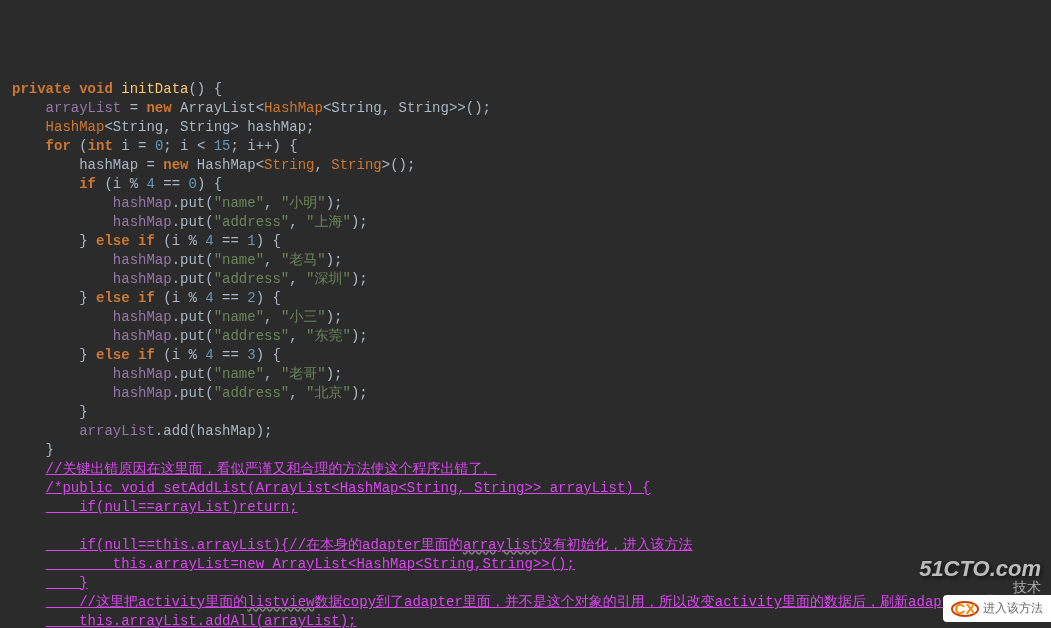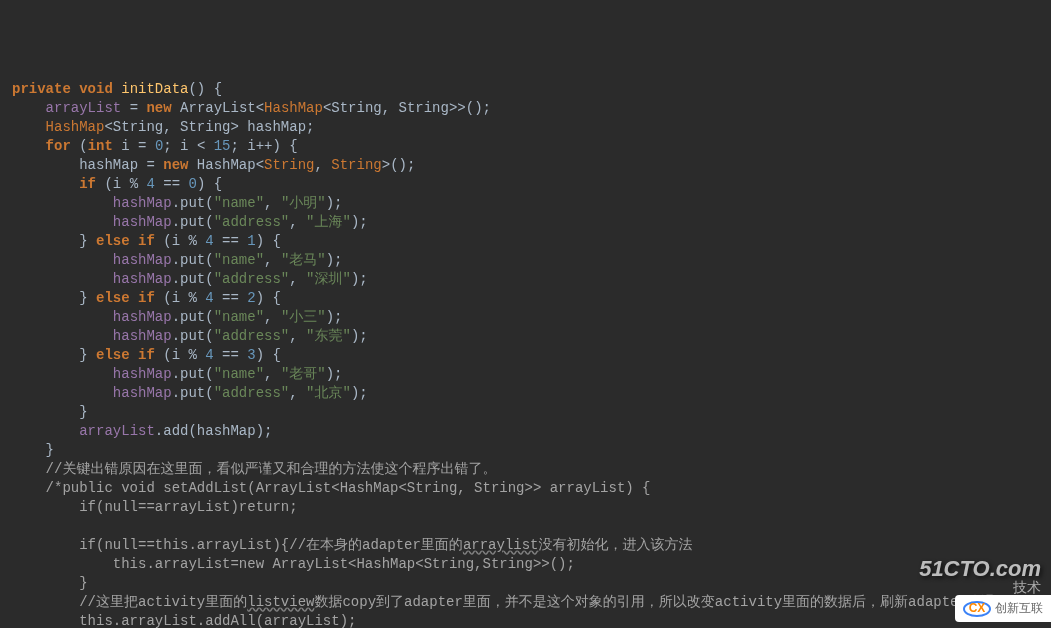--- a/index.html
+++ b/index.html
@@ -15,21 +15,21 @@
       width: 1051px;
       height: 628px;
       position: relative;
     }
     .kw { color: #cc7832; font-weight: bold; }
     .kw2 { color: #cc7832; }
     .method { color: #ffc66d; }
     .field { color: #9876aa; }
     .str { color: #6a8759; }
     .num { color: #6897bb; }
-    .comment { color: #a3a3a3; }
+    .comment { color: #d946ef; text-decoration: underline; }
     .paren { color: #a9b7c6; }
     .underline { text-decoration: underline wavy #808080; }
     .watermark1 {
       position: absolute;
       right: 10px;
       bottom: 50px;
       font-family: Arial, sans-serif;
       font-size: 22px;
       font-weight: bold;
       font-style: italic;
@@ -59,35 +59,35 @@
       border-radius: 4px 0 0 4px;
       display: flex;
       align-items: center;
       gap: 4px;
       pointer-events: none;
     }
     .watermark3 .ico {
       display: inline-flex;
       width: 28px;
       height: 16px;
-      border: 2px solid #3b82f6;
+      border: 2px solid #c2410c;
       border-radius: 50%;
       align-items: center;
       justify-content: center;
       color: #f80;
       font-weight: bold;
-      font-size: 12px;
+      font-size: 15px;
     }
     .code-line { display: block; }
   </style>
 </head>
 <body>
 
 
 
 <div><span class="code-line"><span class="kw">private</span> <span class="kw">void</span> <span class="method">initData</span><span class="paren">() {</span></span><span class="code-line">    <span class="field">arrayList</span><span> = </span><span class="kw">new</span><span> ArrayList&lt;</span><span class="kw2">HashMap</span><span>&lt;String, String&gt;</span><span>&gt;();</span></span><span class="code-line">    <span class="kw2">HashMap</span><span>&lt;String, String&gt; hashMap;</span></span><span class="code-line">    <span class="kw">for</span><span> (</span><span class="kw">int</span><span> i = </span><span class="num">0</span><span>; i &lt; </span><span class="num">15</span><span>; i++) {</span></span><span class="code-line">        <span>hashMap = </span><span class="kw">new</span><span> HashMap&lt;</span><span class="kw2">String</span><span>, </span><span class="kw2">String</span><span>&gt;();</span></span><span class="code-line">        <span class="kw">if</span><span> (i % </span><span class="num">4</span><span> == </span><span class="num">0</span><span>) {</span></span><span class="code-line">            <span class="field">hashMap</span><span>.put(</span><span class="str">"name"</span><span>, </span><span class="str">"小明"</span><span>);</span></span><span class="code-line">            <span class="field">hashMap</span><span>.put(</span><span class="str">"address"</span><span>, </span><span class="str">"上海"</span><span>);</span></span><span class="code-line">        <span>} </span><span class="kw">else</span><span class="kw"> if</span><span> (i % </span><span class="num">4</span><span> == </span><span class="num">1</span><span>) {</span></span><span class="code-line">            <span class="field">hashMap</span><span>.put(</span><span class="str">"name"</span><span>, </span><span class="str">"老马"</span><span>);</span></span><span class="code-line">            <span class="field">hashMap</span><span>.put(</span><span class="str">"address"</span><span>, </span><span class="str">"深圳"</span><span>);</span></span><span class="code-line">        <span>} </span><span class="kw">else</span><span class="kw"> if</span><span> (i % </span><span class="num">4</span><span> == </span><span class="num">2</span><span>) {</span></span><span class="code-line">            <span class="field">hashMap</span><span>.put(</span><span class="str">"name"</span><span>, </span><span class="str">"小三"</span><span>);</span></span><span class="code-line">            <span class="field">hashMap</span><span>.put(</span><span class="str">"address"</span><span>, </span><span class="str">"东莞"</span><span>);</span></span><span class="code-line">        <span>} </span><span class="kw">else</span><span class="kw"> if</span><span> (i % </span><span class="num">4</span><span> == </span><span class="num">3</span><span>) {</span></span><span class="code-line">            <span class="field">hashMap</span><span>.put(</span><span class="str">"name"</span><span>, </span><span class="str">"老哥"</span><span>);</span></span><span class="code-line">            <span class="field">hashMap</span><span>.put(</span><span class="str">"address"</span><span>, </span><span class="str">"北京"</span><span>);</span></span><span class="code-line">        <span>}</span></span><span class="code-line">        <span class="field">arrayList</span><span>.add(</span><span>hashMap</span><span>);</span></span><span class="code-line">    <span>}</span></span><span class="code-line">    <span class="comment">//关键出错原因在这里面，看似严谨又和合理的方法使这个程序出错了。</span></span><span class="code-line">    <span class="comment">/*public void setAddList(ArrayList&lt;HashMap&lt;String, String&gt;&gt; arrayList) {</span></span><span class="code-line">    <span class="comment">    if(null==arrayList)return;</span></span><span class="code-line">    <span class="comment"></span></span><span class="code-line">    <span class="comment"><span>    if(null==this.arrayList){</span><span>//在本身的adapter里面的</span><span class="underline">arraylist</span><span>没有初始化，进入该方法</span></span></span><span class="code-line">    <span class="comment">        this.arrayList=new ArrayList&lt;HashMap&lt;String,String&gt;&gt;();</span></span><span class="code-line">    <span class="comment">    }</span></span><span class="code-line">    <span class="comment"><span>    //这里把activity里面的</span><span class="underline">listview</span><span>数据copy到了adapter里面，并不是这个对象的引用，所以改变activity里面的数据后，刷新adapter错误显示</span></span></span><span class="code-line">    <span class="comment">    this.arrayList.addAll(arrayList);</span></span></div>
 
 <div class="watermark1">51CTO.com</div>
 <div class="watermark2">技术</div>
-<div class="watermark3"><span class="ico">CX</span><span>创新互联</span></div>
+<div class="watermark3"><span class="ico">CX</span><span>进入该方法</span></div>
 
 
 
 
 </body></html>

